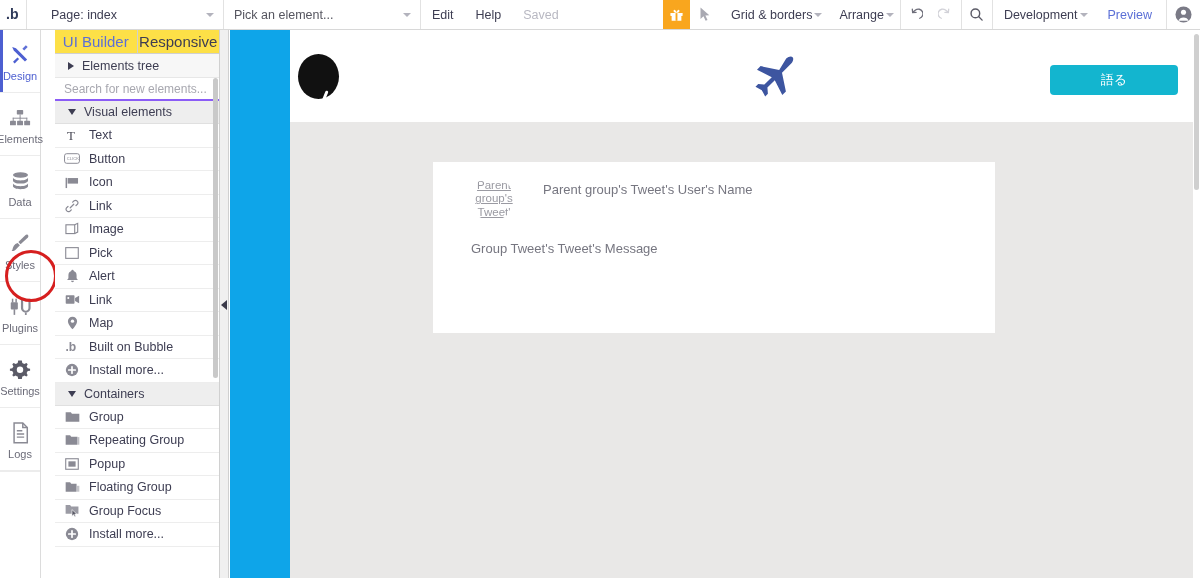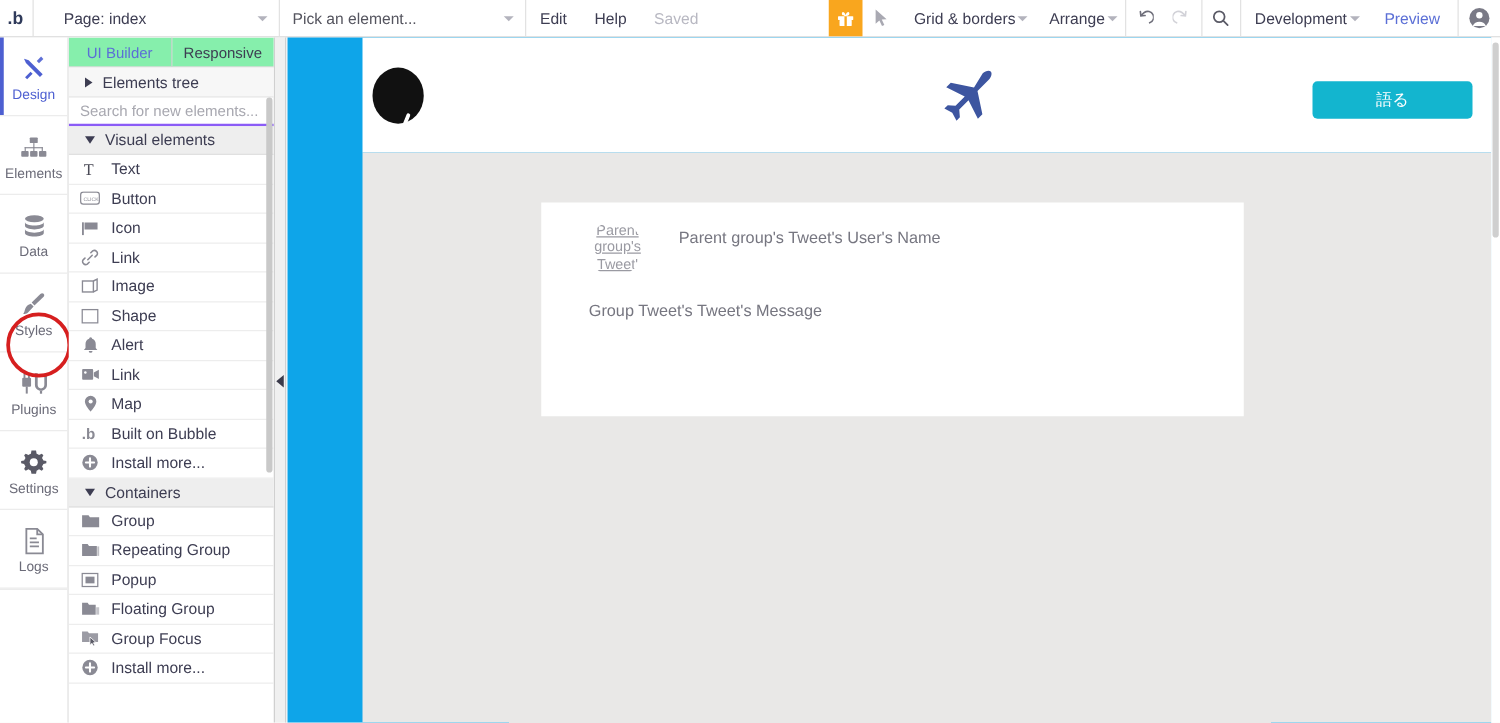--- a/index.html
+++ b/index.html
@@ -63,21 +63,21 @@
     border-top: 4px solid #b3b3bd;
   }
   .tb-preview { color: #5b6fd6; padding: 0 14px; display: flex; align-items: center; }
   .tb-avatar {
     width: 34px; display: flex; align-items: center; justify-content: center;
     border-left: 1px solid #e2e2e2;
   }
 
   
   .rail {
-    position: absolute; left: 0; top: 30px; width: 55px; height: 548px;
+    position: absolute; left: 0; top: 30px; width: 41px; height: 548px;
     background: #ffffff; border-right: 1px solid #dcdcdc;
   }
   .rail-item {
     position: relative; height: 63px;
     display: flex; flex-direction: column; align-items: center; justify-content: center;
     border-bottom: 1px solid #ececec;
     color: #6b6b78; font-size: 11px; gap: 4px;
   }
   .rail-item.active { color: #4d5fd1; }
   .rail-item.active::before {
@@ -98,21 +98,21 @@
   
   .panel {
     position: absolute; left: 55px; top: 30px; width: 165px; height: 548px;
     background: #ffffff; border-right: 1px solid #d0d0d0;
     font-size: 12.5px; color: #3d3d52;
     overflow: hidden;
   }
   .tabs { display: flex; height: 24px; border-bottom: 1px solid #d0d0d0; }
   .tab {
     flex: 1 1 0; display: flex; align-items: center; justify-content: center;
-    font-size: 12px; color: #3d3d52; background: #86efac;
+    font-size: 15px; color: #3d3d52; background: #fde047;
   }
   .tab.active { color: #5b6fd6; border-right: 1px solid #d0d0d0; }
   .etree {
     height: 24px; display: flex; align-items: center; gap: 8px;
     padding-left: 13px; border-bottom: 1px solid #e7e7e7;
     background: #f7f7f7; font-size: 12.5px;
   }
   .tri-right { width: 0; height: 0; border-top: 4px solid transparent; border-bottom: 4px solid transparent; border-left: 6px solid #3d3d52; }
   .tri-down  { width: 0; height: 0; border-left: 4px solid transparent; border-right: 4px solid transparent; border-top: 6px solid #3d3d52; }
   .search-row {
@@ -474,21 +474,21 @@
     </span>
     <span>Image</span>
   </div>
 
   <div class="elem-row">
     <span class="eico">
       <svg width="14" height="12" viewBox="0 0 15 13">
           <rect x="0.7" y="0.7" width="13.6" height="11.6" fill="none" stroke="#8a8a94" stroke-width="1.2"></rect>
         </svg>
     </span>
-    <span>Shape</span>
+    <span>Pick</span>
   </div>
 
   <div class="elem-row">
     <span class="eico">
       <svg width="13" height="14" viewBox="0 0 14 15" fill="#8a8a94">
         <path d="M7 0.8 A1.3 1.3 0 0 1 8.3 2.1 A4.8 4.8 0 0 1 11.4 6.6 L11.4 10 L12.8 11.8 L1.2 11.8 L2.6 10 L2.6 6.6 A4.8 4.8 0 0 1 5.7 2.1 A1.3 1.3 0 0 1 7 0.8 Z"></path>
         <path d="M5.4 12.6 L8.6 12.6 A1.6 1.6 0 0 1 5.4 12.6 Z"></path>
       </svg>
     </span>
     <span>Alert</span>

